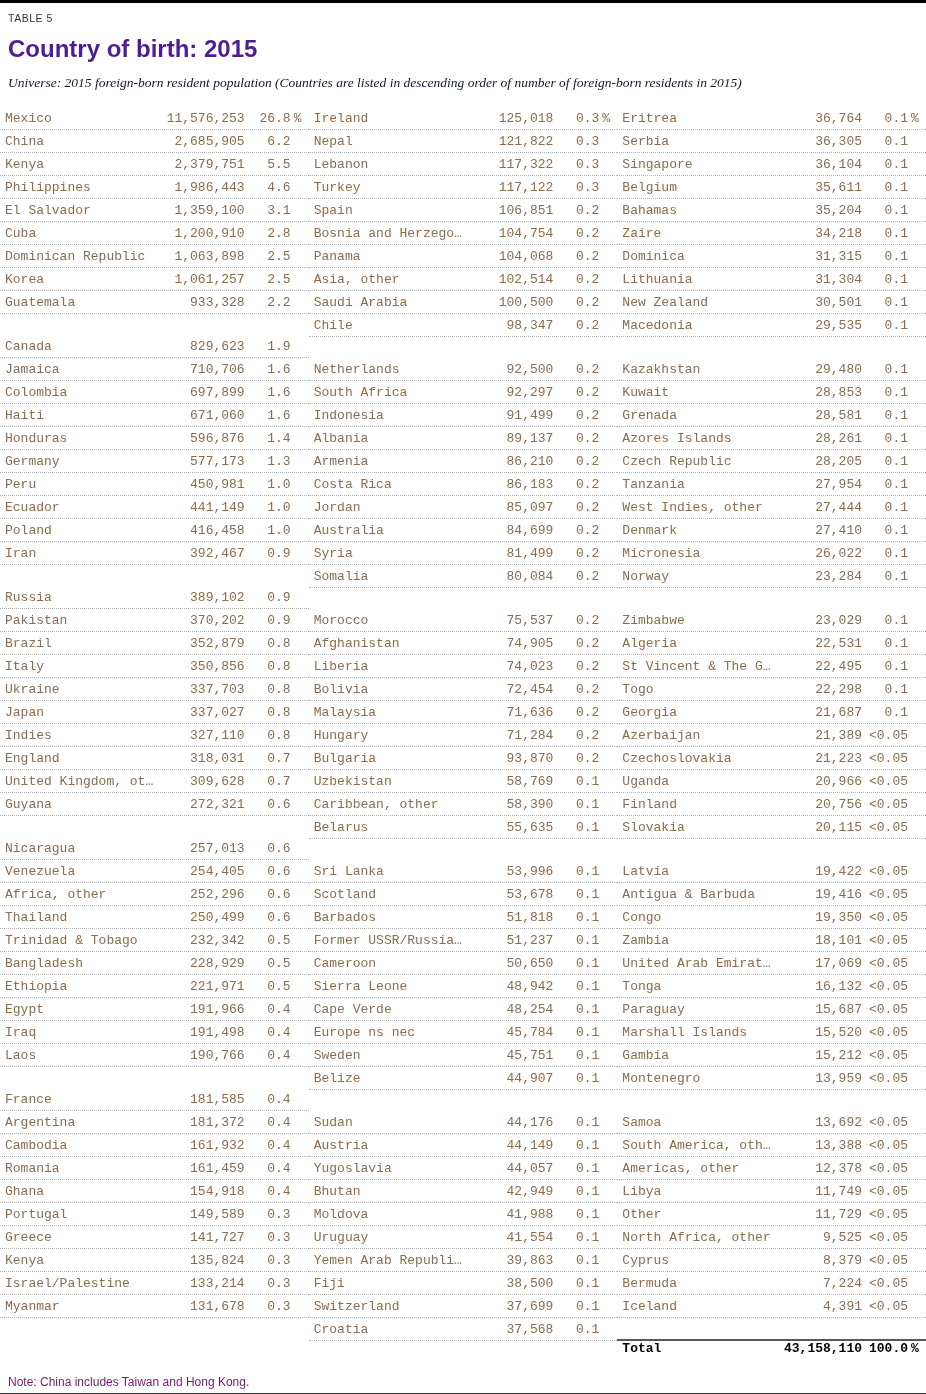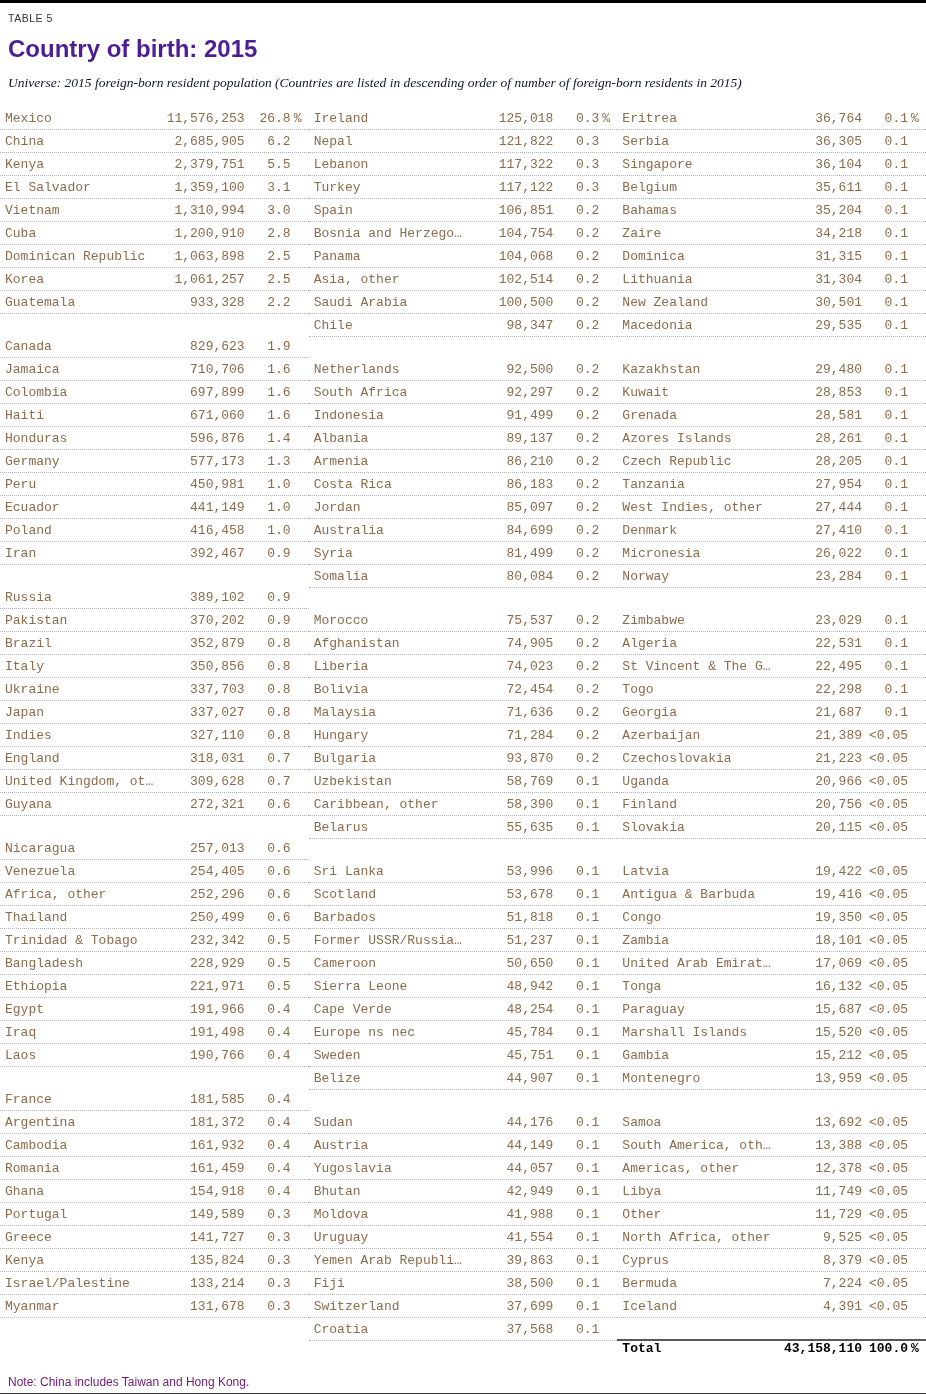--- a/index.html
+++ b/index.html
@@ -64,29 +64,29 @@
             <span class="p">6.2</span>
             <span class="ps"></span>
           </div>
           <div class="row">
             <span class="c">Kenya</span>
             <span class="n">2,379,751</span>
             <span class="p">5.5</span>
             <span class="ps"></span>
           </div>
           <div class="row">
+            <span class="c">Philippines</span>
+            <span class="n">1,986,443</span>
+            <span class="p">4.6</span>
+            <span class="ps"></span>
+          </div>
+          <div class="row">
             <span class="c">El Salvador</span>
             <span class="n">1,359,100</span>
             <span class="p">3.1</span>
-            <span class="ps"></span>
-          </div>
-          <div class="row">
-            <span class="c">Vietnam</span>
-            <span class="n">1,310,994</span>
-            <span class="p">3.0</span>
             <span class="ps"></span>
           </div>
           <div class="row">
             <span class="c">Cuba</span>
             <span class="n">1,200,910</span>
             <span class="p">2.8</span>
             <span class="ps"></span>
           </div>
           <div class="row">
             <span class="c">Dominican Republic</span>

